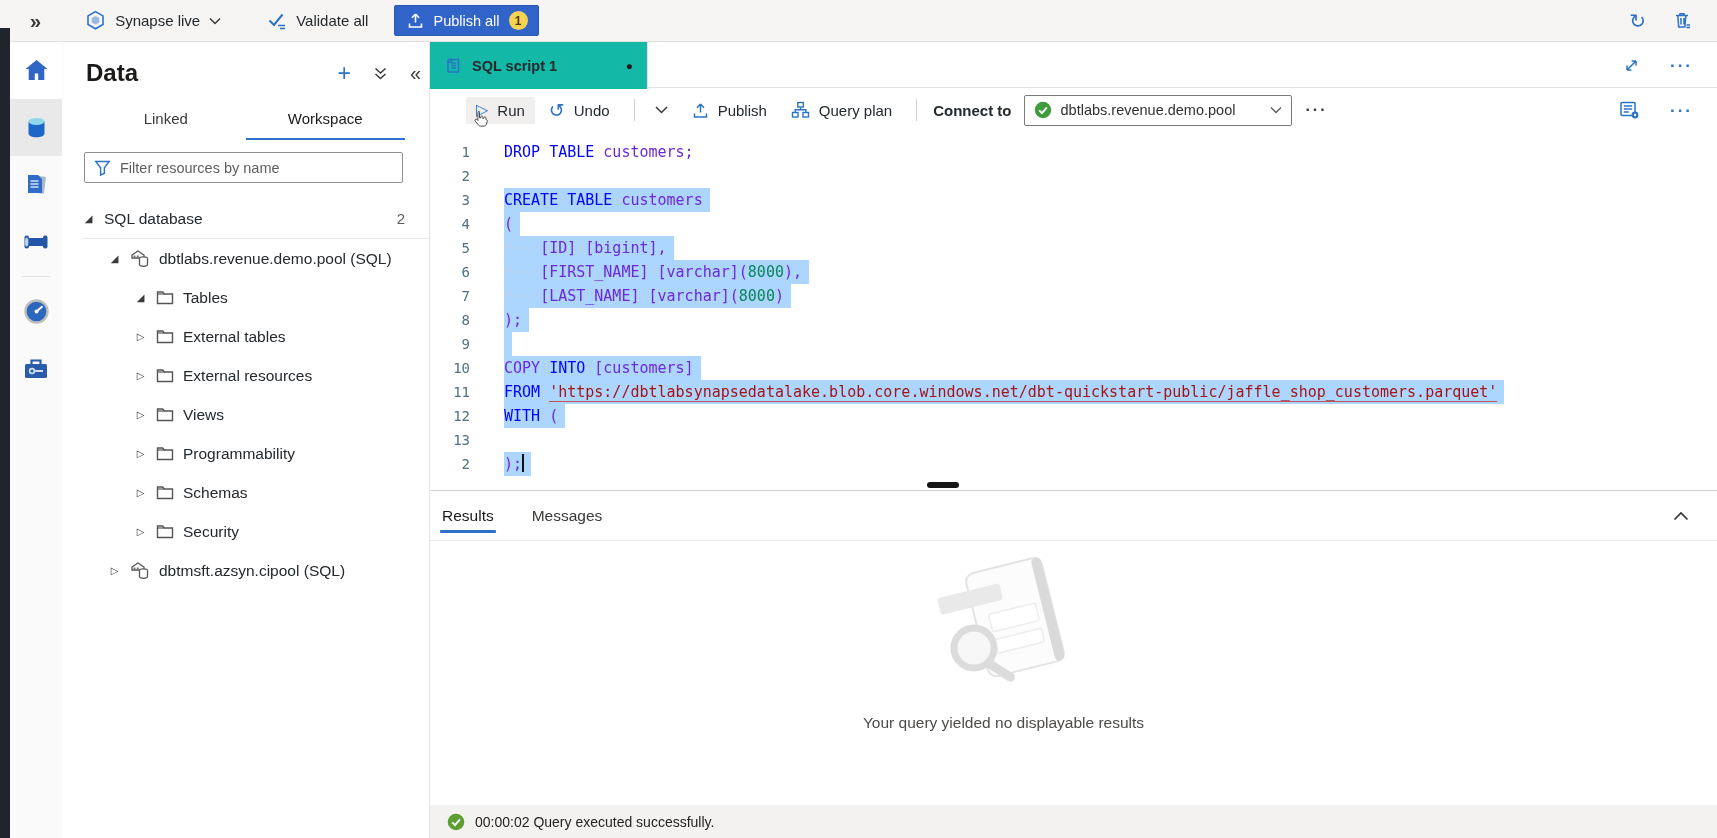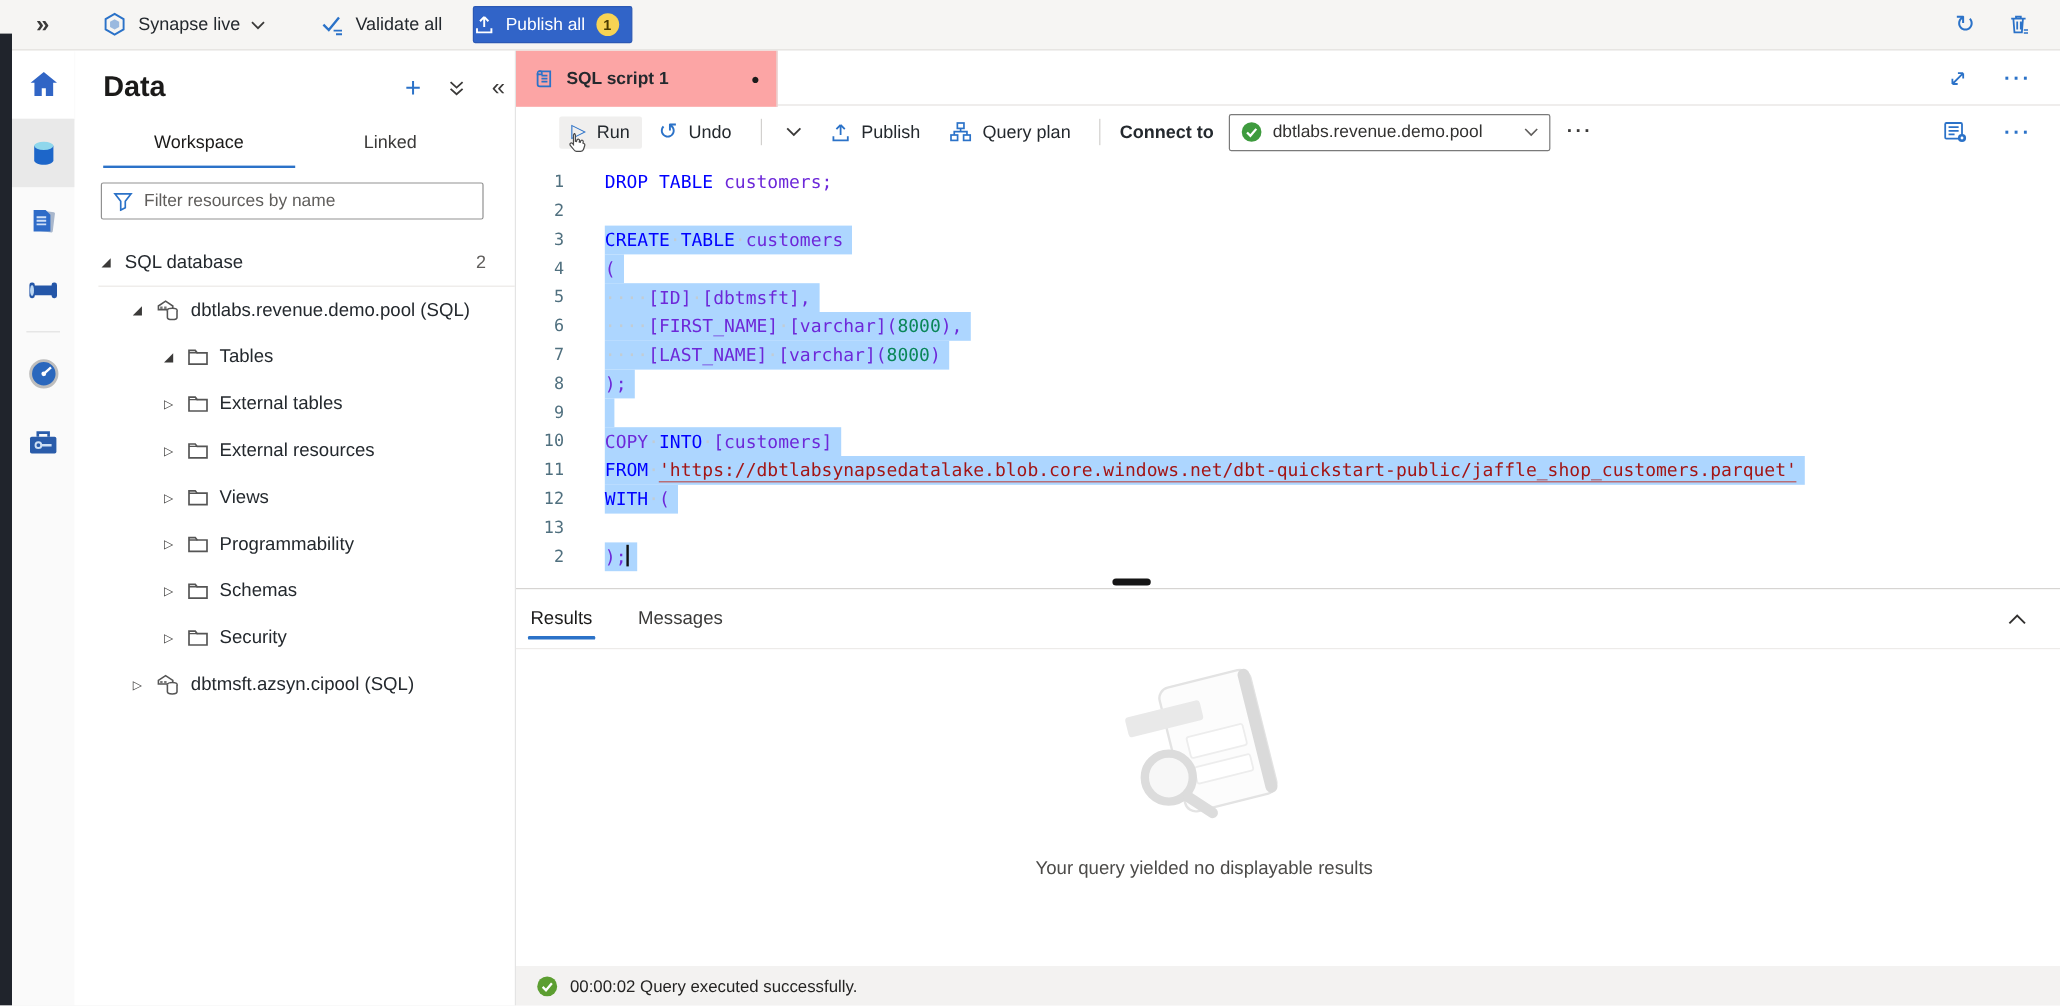--- a/index.html
+++ b/index.html
@@ -6,21 +6,21 @@
   body{background:#dcdcdc;font-family:"Liberation Sans",sans-serif}
   .screen{position:relative;width:1717px;height:838px;background:#fff;overflow:hidden;color:#323130}
 
   
   .topbar{position:absolute;left:0;top:0;right:0;height:42px;background:#f6f5f3;border-bottom:1px solid #e3e1de;display:flex;align-items:center;z-index:6}
   .expand-gly{margin-left:30px;font-size:20px;font-weight:bold;color:#3b3a39;line-height:1}
   .modeswitch{display:flex;align-items:center;gap:9px;margin-left:44px}
   .modeswitch .lbl{font-size:15px;color:#24292e}
   .validate{display:flex;align-items:flex-start;gap:9px;margin-left:46px}
   .validate .lbl{font-size:15px;color:#24292e}
-  .publishall{display:flex;align-items:center;gap:9px;margin-left:26px;height:31px;padding:0 10px 0 0;background:#3164c8;border:1px solid #2b58b4;border-radius:2px;color:#fff;font-size:14.5px}
+  .publishall{display:flex;align-items:center;gap:9px;margin-left:26px;height:31px;padding:0 10px 0 12px;background:#3164c8;border:1px solid #2b58b4;border-radius:2px;color:#fff;font-size:14.5px}
   .badge{width:19px;height:19px;border-radius:50%;background:#f7d354;color:#4a3b00;font-size:12px;font-weight:bold;display:flex;align-items:center;justify-content:center}
   .topbar-right{margin-left:auto;display:flex;align-items:center;gap:26px;margin-right:24px;color:#2b72c8}
   .gly-btn{font-size:20px;line-height:1;color:#2b72c8}
 
   
   .leftedge{position:absolute;left:0;top:28px;width:10px;bottom:0;background:#20242c;z-index:7}
   .rail{position:absolute;left:10px;top:42px;width:52px;bottom:0;background:#fafafa;z-index:5}
   .rtile{width:52px;height:57px;display:flex;align-items:center;justify-content:center}
   .rtile.first{background:#fff;box-shadow:0 1px 2px rgba(0,0,0,.06)}
   .rtile.active{background:#e9e9e9}
@@ -42,21 +42,21 @@
   .trow{height:39px;display:flex;align-items:center;gap:9px;font-size:15.5px;color:#24292e}
   .twisty{width:13px;font-size:10px;color:#3b3a39;text-align:center;flex:none}
   .ticon{display:flex;flex:none}
   .tlabel{white-space:nowrap}
   .tcount{margin-left:auto;padding-right:24px;font-size:15px;color:#605e5c}
   .tdiv{height:1px;background:#ebe9e7;margin-left:20px}
 
   
   .main{position:absolute;left:430px;top:42px;right:0;bottom:0;background:#fff}
   .tabrow{position:absolute;left:0;right:0;top:0;height:46px;border-bottom:1px solid #e4e2e0;background:#fff}
-  .doctab{position:absolute;left:0;top:0;height:47px;width:218px;background:#fca5a5;border-right:1px solid #e4e2e0;display:flex;align-items:center;gap:10px;padding:0 14px;z-index:2}
+  .doctab{position:absolute;left:0;top:0;height:47px;width:218px;background:#14b8a6;border-right:1px solid #e4e2e0;display:flex;align-items:center;gap:10px;padding:0 14px;z-index:2}
   .doctab .tl{font-size:14.5px;font-weight:700;color:#24292e}
   .dirty{margin-left:auto;font-size:12px;color:#1b1b1b}
   .tabrow-icons{position:absolute;right:24px;top:0;height:46px;display:flex;align-items:center;gap:30px}
   .ell{font-size:17px;font-weight:bold;letter-spacing:2px;color:#2b72c8;line-height:1}
 
   .toolbar{position:absolute;left:0;right:0;top:47px;height:42px;display:flex;align-items:center;background:#fff;font-size:15px;color:#24292e}
   .tbtn{display:flex;align-items:center;gap:9px;padding:5px 10px;border-radius:2px;margin-right:4px}
   .tbtn.hovered{background:#f0efee}
   .tbtn .bic{color:#2b72c8;font-size:16px;line-height:1}
   .tdivider{width:1px;height:22px;background:#d2d0ce;margin:0 10px}
@@ -215,22 +215,22 @@
         <span class="plus">+</span>
         <span>
           <svg width="15" height="15" viewBox="0 0 15 15">
               <path d="M2.5 2.5 7.5 7 12.5 2.5M2.5 8 7.5 12.5 12.5 8" fill="none" stroke="#3b3a39" stroke-width="1.5"></path>
             </svg>
         </span>
         <span class="collapse-gly">«</span>
       </div>
     </div>
     <div class="exp-tabs">
+      <div class="exp-tab">Linked</div>
       <div class="exp-tab active">Workspace</div>
-      <div class="exp-tab">Linked</div>
     </div>
     <div class="filterbox">
       <span>
         <svg width="17" height="16" viewBox="0 0 17 16">
             <path d="M1.8 1.5h13.4L10.4 7.8v5.4l-3.8 1.9V7.8Z" fill="none" stroke="#2b72c8" stroke-width="1.4"></path>
           </svg>
       </span>
       <span class="ph">Filter resources by name</span>
     </div>
     <div class="tree">
@@ -427,21 +427,21 @@
         <span class="ell">···</span>
       </div>
     </div>
 
     <div class="editor">
       <div>
           <div class="cline"><span class="ln">1</span><span class="ct"><span class="t-kw">DROP</span><span class="t-tx"> </span><span class="t-kw">TABLE</span><span class="t-tx"> customers;</span></span></div>
           <div class="cline"><span class="ln">2</span><span class="ct"></span></div>
           <div class="cline"><span class="ln">3</span><span class="ct"><span class="sel"><span class="t-kw">CREATE</span><span class="t-ws">·</span><span class="t-kw">TABLE</span><span class="t-ws">·</span><span class="t-tx">customers</span></span></span></div>
           <div class="cline"><span class="ln">4</span><span class="ct"><span class="sel"><span class="t-tx">(</span></span></span></div>
-          <div class="cline"><span class="ln">5</span><span class="ct"><span class="sel"><span class="t-ws">····</span><span class="t-tx">[ID]</span><span class="t-ws">·</span><span class="t-tx">[dbtmsft],</span></span></span></div>
+          <div class="cline"><span class="ln">5</span><span class="ct"><span class="sel"><span class="t-ws">····</span><span class="t-tx">[ID]</span><span class="t-ws">·</span><span class="t-tx">[bigint],</span></span></span></div>
           <div class="cline"><span class="ln">6</span><span class="ct"><span class="sel"><span class="t-ws">····</span><span class="t-tx">[FIRST_NAME]</span><span class="t-ws">·</span><span class="t-tx">[varchar](</span><span class="t-num">8000</span><span class="t-tx">),</span></span></span></div>
           <div class="cline"><span class="ln">7</span><span class="ct"><span class="sel"><span class="t-ws">····</span><span class="t-tx">[LAST_NAME]</span><span class="t-ws">·</span><span class="t-tx">[varchar](</span><span class="t-num">8000</span><span class="t-tx">)</span></span></span></div>
           <div class="cline"><span class="ln">8</span><span class="ct"><span class="sel"><span class="t-tx">);</span></span></span></div>
           <div class="cline"><span class="ln">9</span><span class="ct"><span class="sel selempty"></span></span></div>
           <div class="cline"><span class="ln">10</span><span class="ct"><span class="sel"><span class="t-tx">COPY</span><span class="t-ws">·</span><span class="t-kw">INTO</span><span class="t-ws">·</span><span class="t-tx">[customers]</span></span></span></div>
           <div class="cline"><span class="ln">11</span><span class="ct"><span class="sel"><span class="t-kw">FROM</span><span class="t-ws">·</span><span class="t-url">'https://dbtlabsynapsedatalake.blob.core.windows.net/dbt-quickstart-public/jaffle_shop_customers.parquet'</span></span></span></div>
           <div class="cline"><span class="ln">12</span><span class="ct"><span class="sel"><span class="t-kw">WITH</span><span class="t-ws">·</span><span class="t-tx">(</span></span></span></div>
           <div class="cline"><span class="ln">13</span></div>
           <div class="cline"><span class="ln">2</span><span class="ct"><span class="sel"><span class="t-tx">);</span><span class="caret"></span></span></span></div>
         </div>

